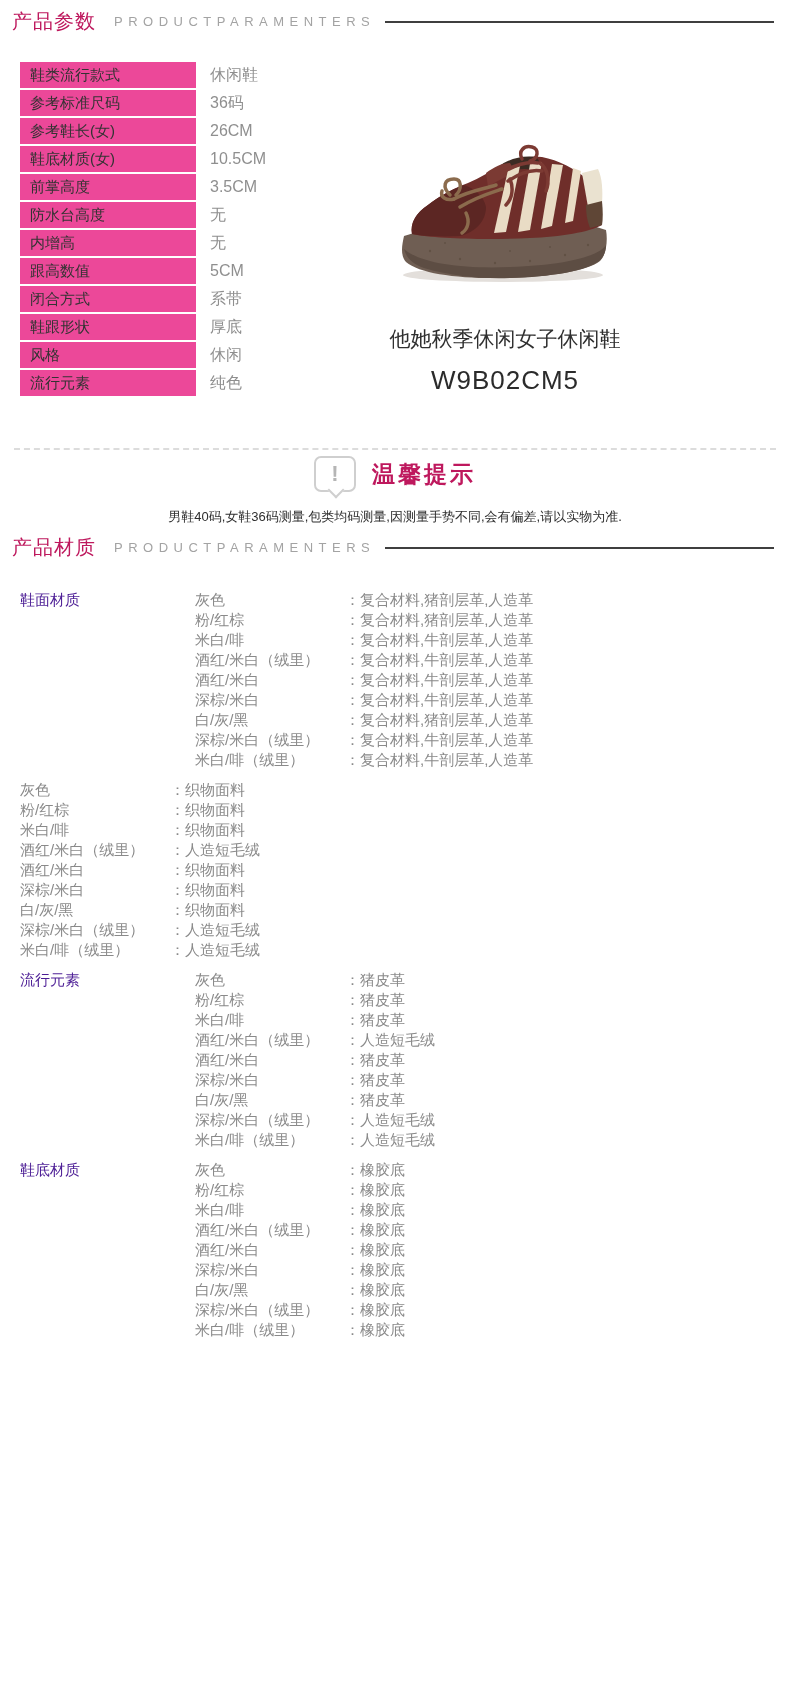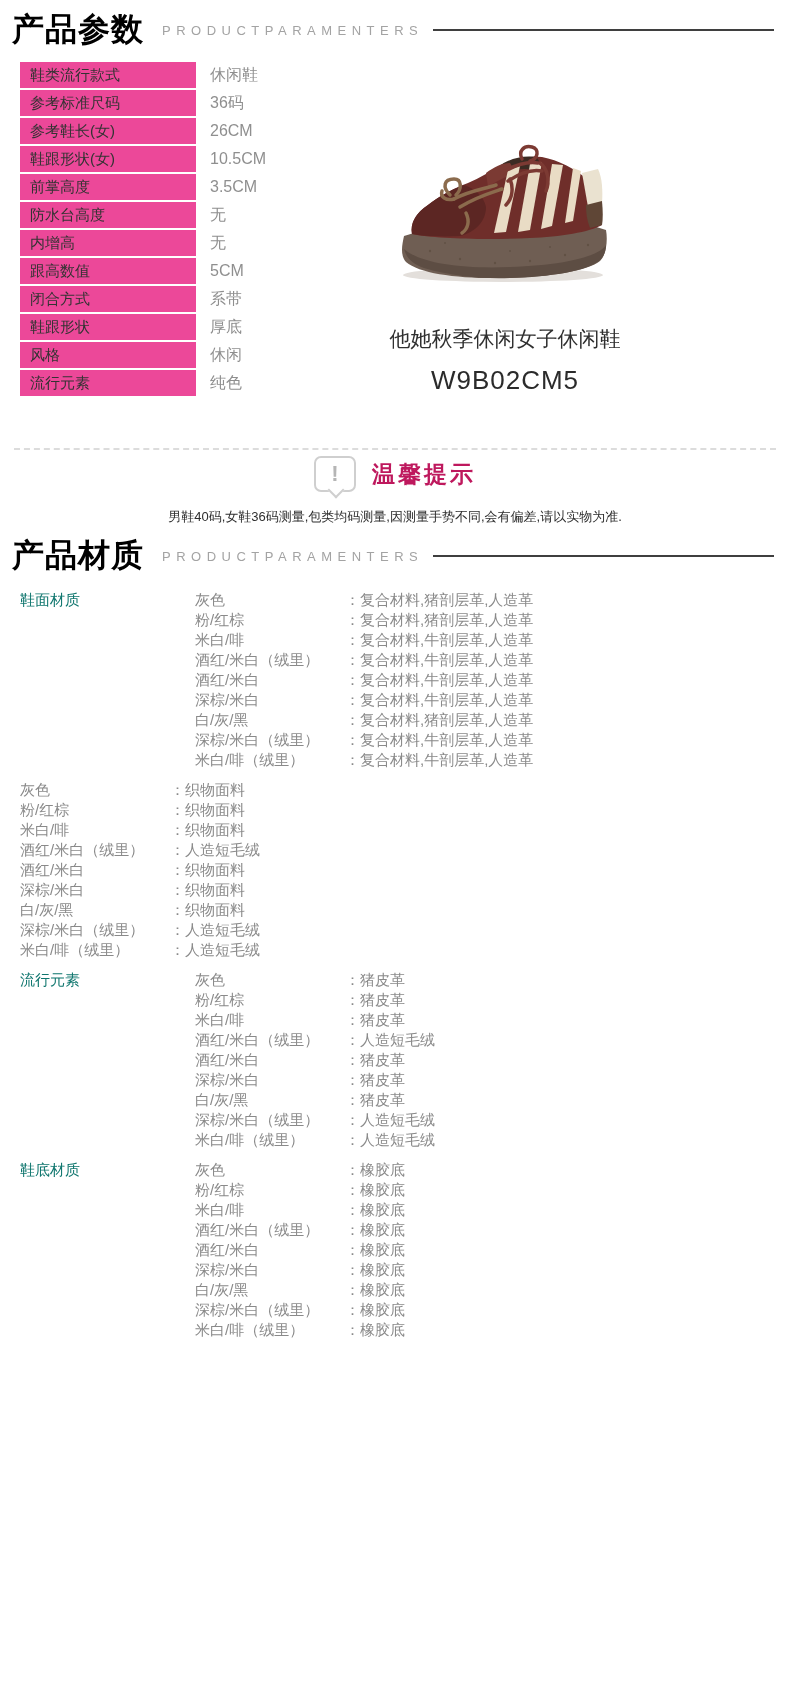--- a/index.html
+++ b/index.html
@@ -3,21 +3,21 @@
 <meta charset="utf-8">
 <style>
   * { margin:0; padding:0; box-sizing:border-box; }
   html,body { background:#ffffff; }
   .page {
     position:relative; width:790px; height:1690px; background:#ffffff;
     font-family:"Liberation Sans","DejaVu Sans",sans-serif; overflow:hidden;
   }
   
   .sec-header { position:absolute; left:12px; right:16px; display:flex; align-items:center; }
-  .sec-title  { font-size:32px; font-weight:bold; color:#000000; letter-spacing:1px; white-space:nowrap; }
+  .sec-title  { font-size:20px; font-weight:normal; color:#be185d; letter-spacing:1px; white-space:nowrap; }
   .sec-sub    { font-size:13px; color:#a3a3a3; letter-spacing:5.5px; margin-left:18px; white-space:nowrap; }
   .sec-rule   { flex:1; height:2px; background:#3f3f3f; margin-left:10px; }
 
   
   .params { position:absolute; left:20px; top:62px; width:540px; }
   .p-row  { display:flex; align-items:center; height:26px; margin-bottom:2px; }
   .p-label{ width:176px; height:26px; line-height:26px; background:#ec4899; padding-left:10px;
             font-size:15px; color:#333333; }
   .p-value{ margin-left:14px; font-size:16px; color:#8f8f8f; }
 
@@ -38,21 +38,21 @@
   .bubble::after { content:""; position:absolute; left:14px; bottom:-6px; width:10px; height:10px;
             background:#ffffff; border-right:2px solid #cfcfcf; border-bottom:2px solid #cfcfcf;
             transform:rotate(45deg); }
   .notice-title { font-size:23px; font-weight:bold; color:#be185d; letter-spacing:3px; margin-left:16px; margin-top:3px; }
   .notice-text  { position:absolute; left:0; right:0; top:508px; text-align:center;
             font-size:13px; color:#2e2e2e; }
 
   
   .materials { position:absolute; left:20px; top:590px; width:560px; }
   .m-section { display:flex; margin-bottom:10px; }
-  .m-label   { width:175px; font-size:15px; color:#0f766e; line-height:20px; }
+  .m-label   { width:175px; font-size:15px; color:#4c1d95; line-height:20px; }
   .m-rows    { flex:1; }
   .m-row     { display:flex; font-size:15px; color:#8a8a8a; line-height:20px;align-items:center; }
   .m-color   { width:150px; white-space:nowrap; }
   .m-value   { white-space:nowrap; }
 </style>
 </head>
 <body>
 
 <div class="page">
 
@@ -73,21 +73,21 @@
         <span class="p-label">参考标准尺码</span>
         <span class="p-value">36码</span>
       </div>
 
       <div class="p-row">
         <span class="p-label">参考鞋长(女)</span>
         <span class="p-value">26CM</span>
       </div>
 
       <div class="p-row">
-        <span class="p-label">鞋跟形状(女)</span>
+        <span class="p-label">鞋底材质(女)</span>
         <span class="p-value">10.5CM</span>
       </div>
 
       <div class="p-row">
         <span class="p-label">前掌高度</span>
         <span class="p-value">3.5CM</span>
       </div>
 
       <div class="p-row">
         <span class="p-label">防水台高度</span>

